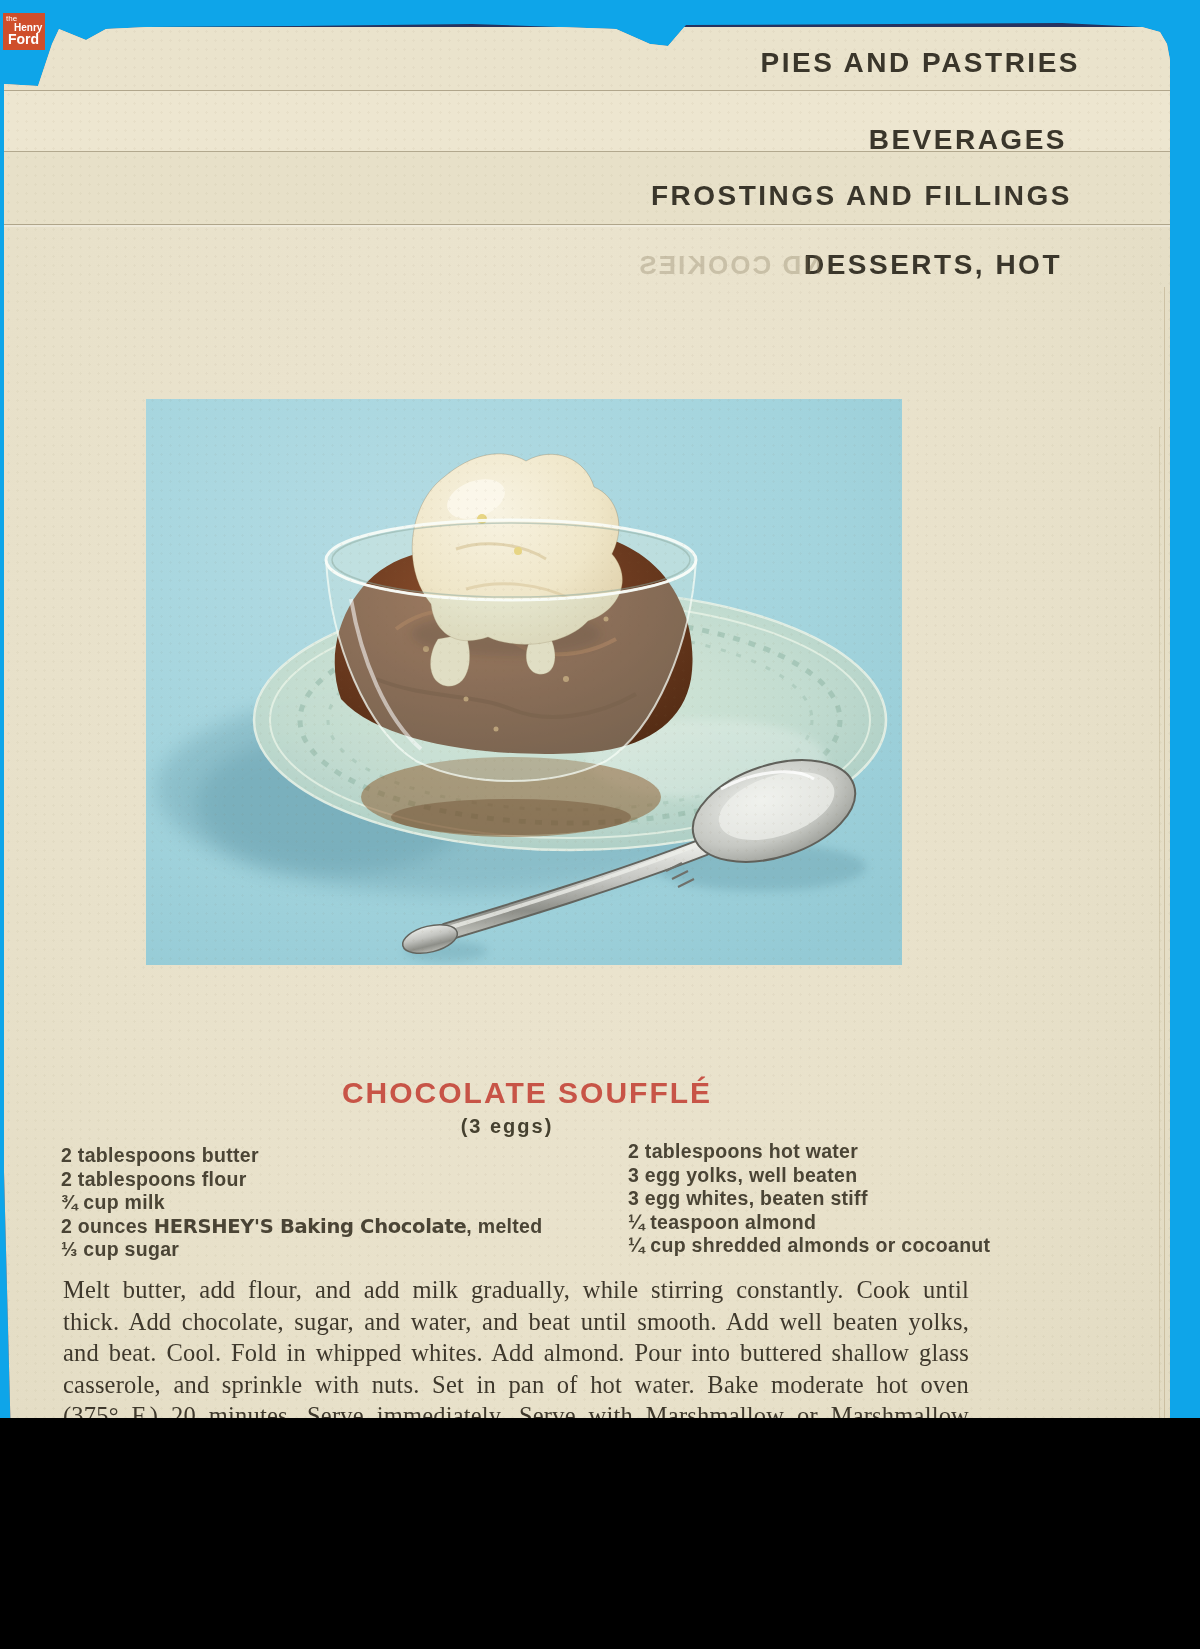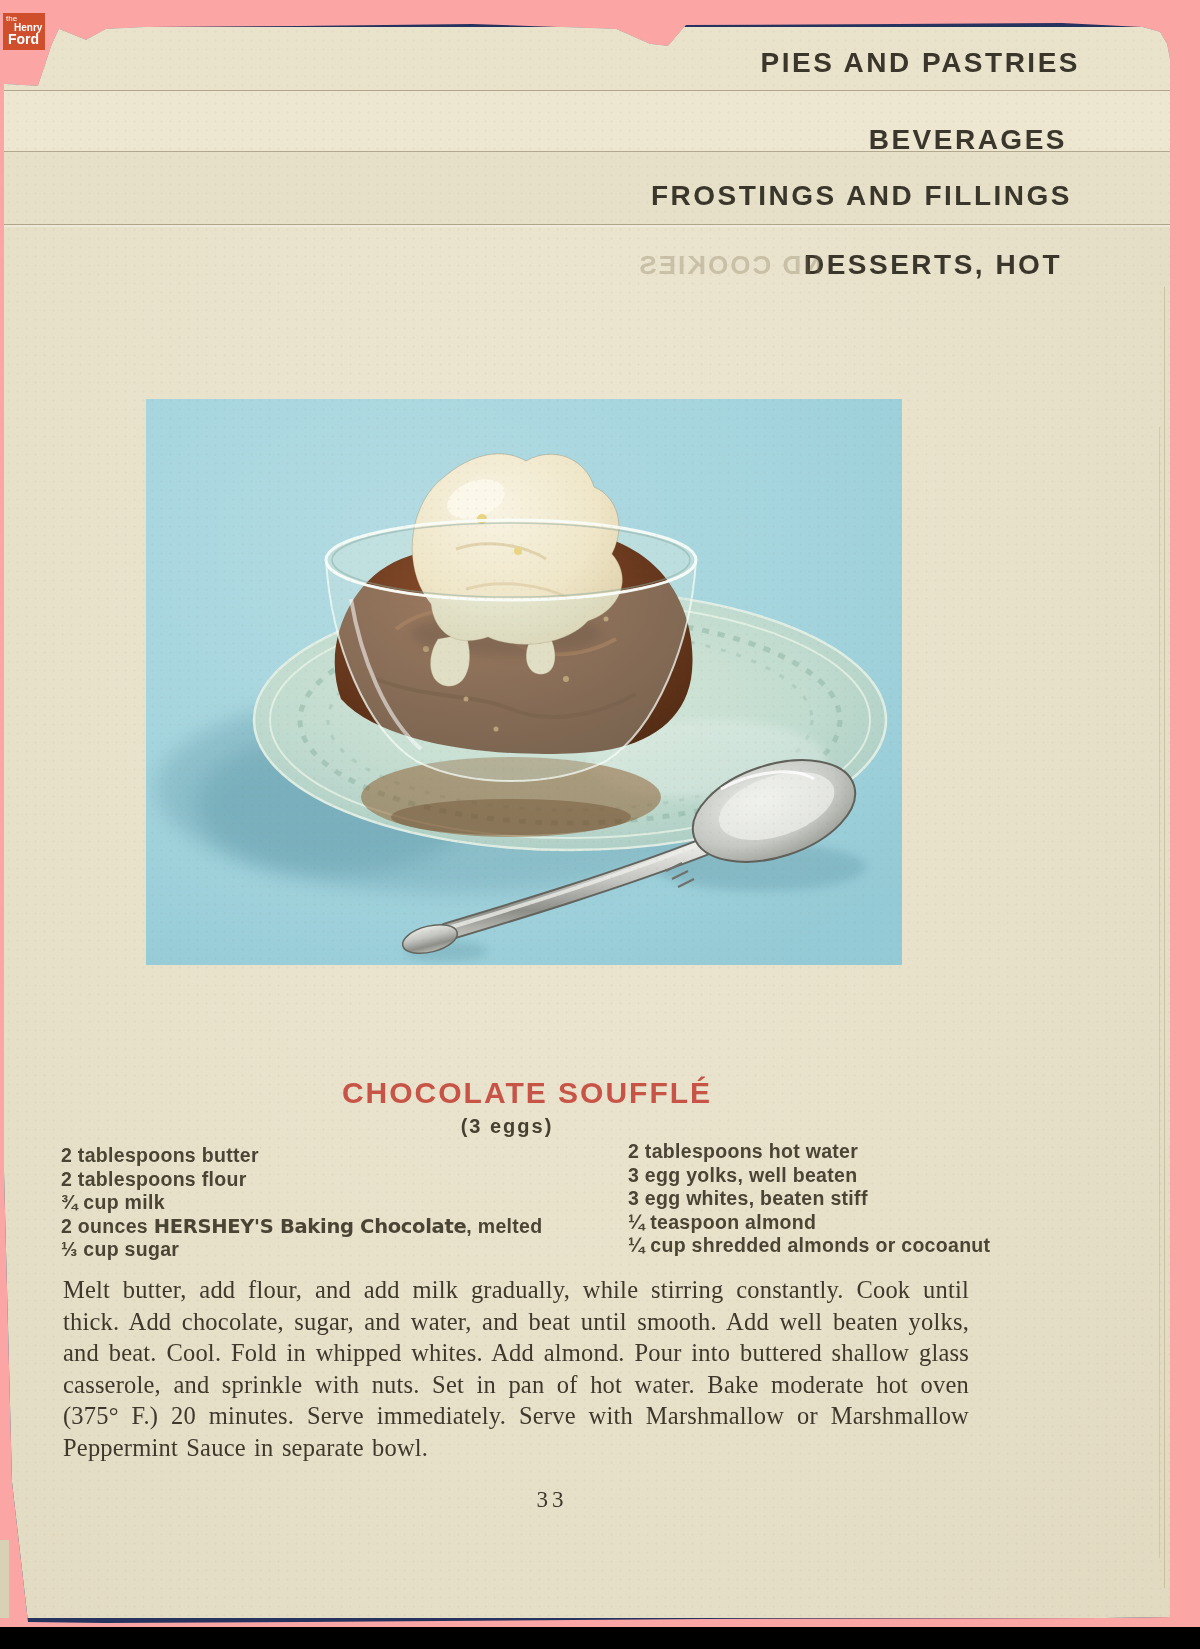--- a/index.html
+++ b/index.html
@@ -1,16 +1,16 @@
 <!DOCTYPE html>
 <html><head>
 <meta charset="utf-8">
 <style>
   html,body{margin:0;padding:0;background:#000;}
-  .stage{position:relative;width:1200px;height:1627px;background:#fca5a5;overflow:hidden;
+  .stage{position:relative;width:1200px;height:1418px;background:#0ea5e9;overflow:hidden;
          font-family:"Liberation Sans",sans-serif;}
   
   .logo{position:absolute;left:3px;top:13px;width:42px;height:37px;background:#cf4e2b;
         color:#fff;z-index:9;padding:2px 0 0 3px;box-sizing:border-box;line-height:1;}
   .logo-the{font-size:8px;line-height:8px;}
   .logo-henry{font-size:10px;line-height:10px;font-weight:bold;padding-left:8px;}
   .logo-ford{font-size:14px;line-height:12px;font-weight:bold;padding-left:2px;}
   
   .under-sliver{position:absolute;left:0;top:1540px;width:9px;height:78px;background:#d9d1b6;}
   .page-outer{position:absolute;left:4px;top:22px;width:1166px;height:1602px;background:#27335f;

